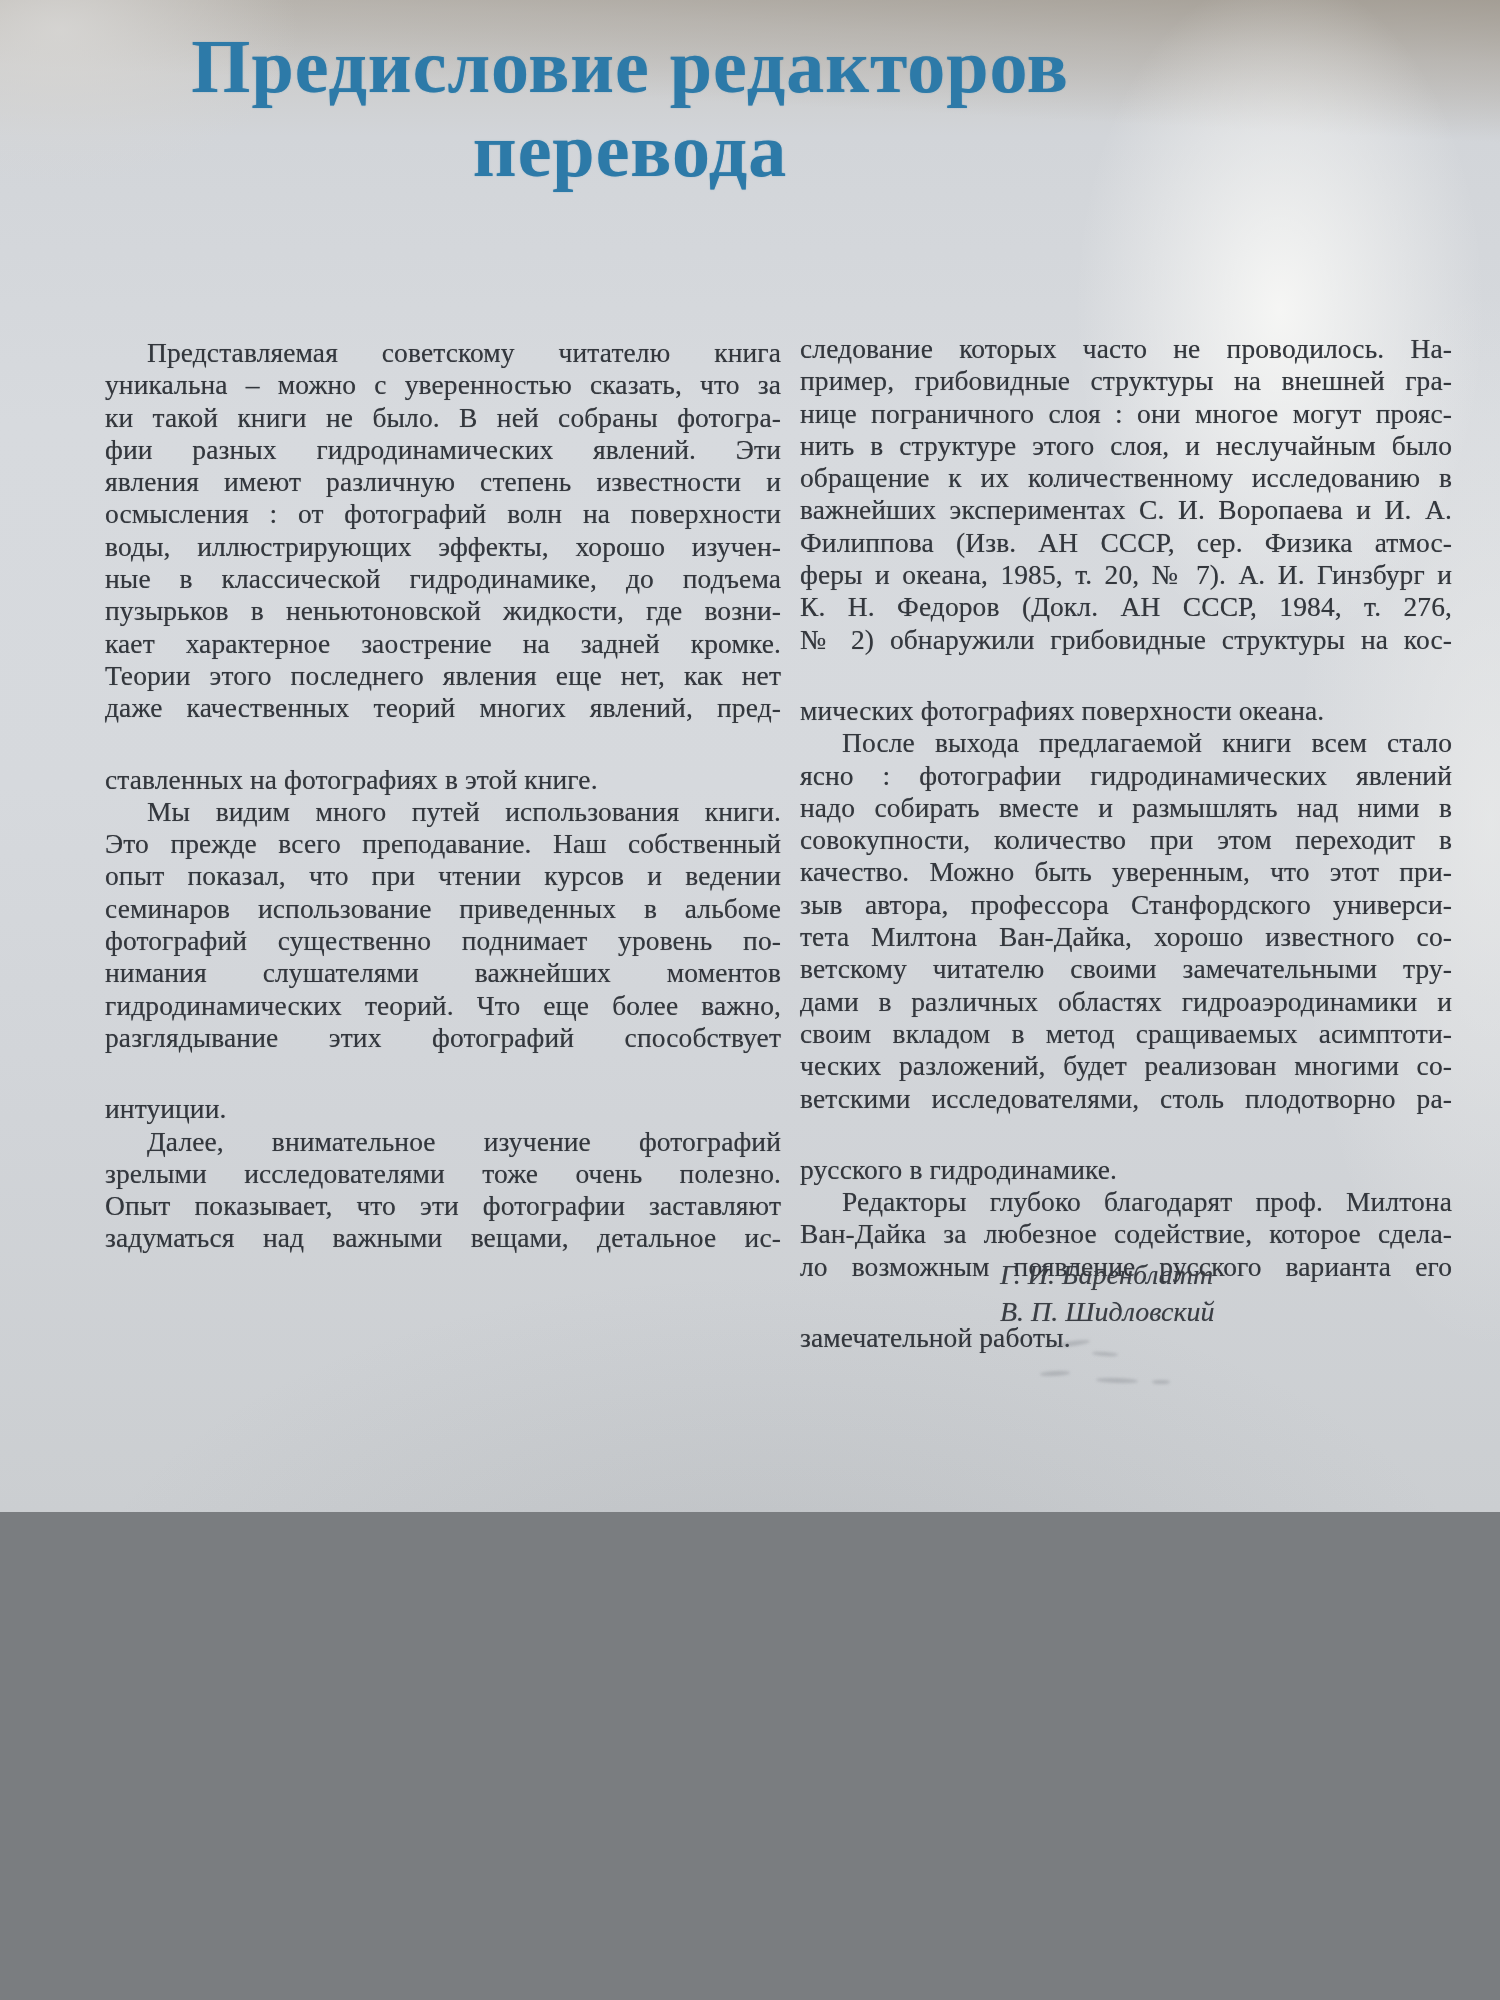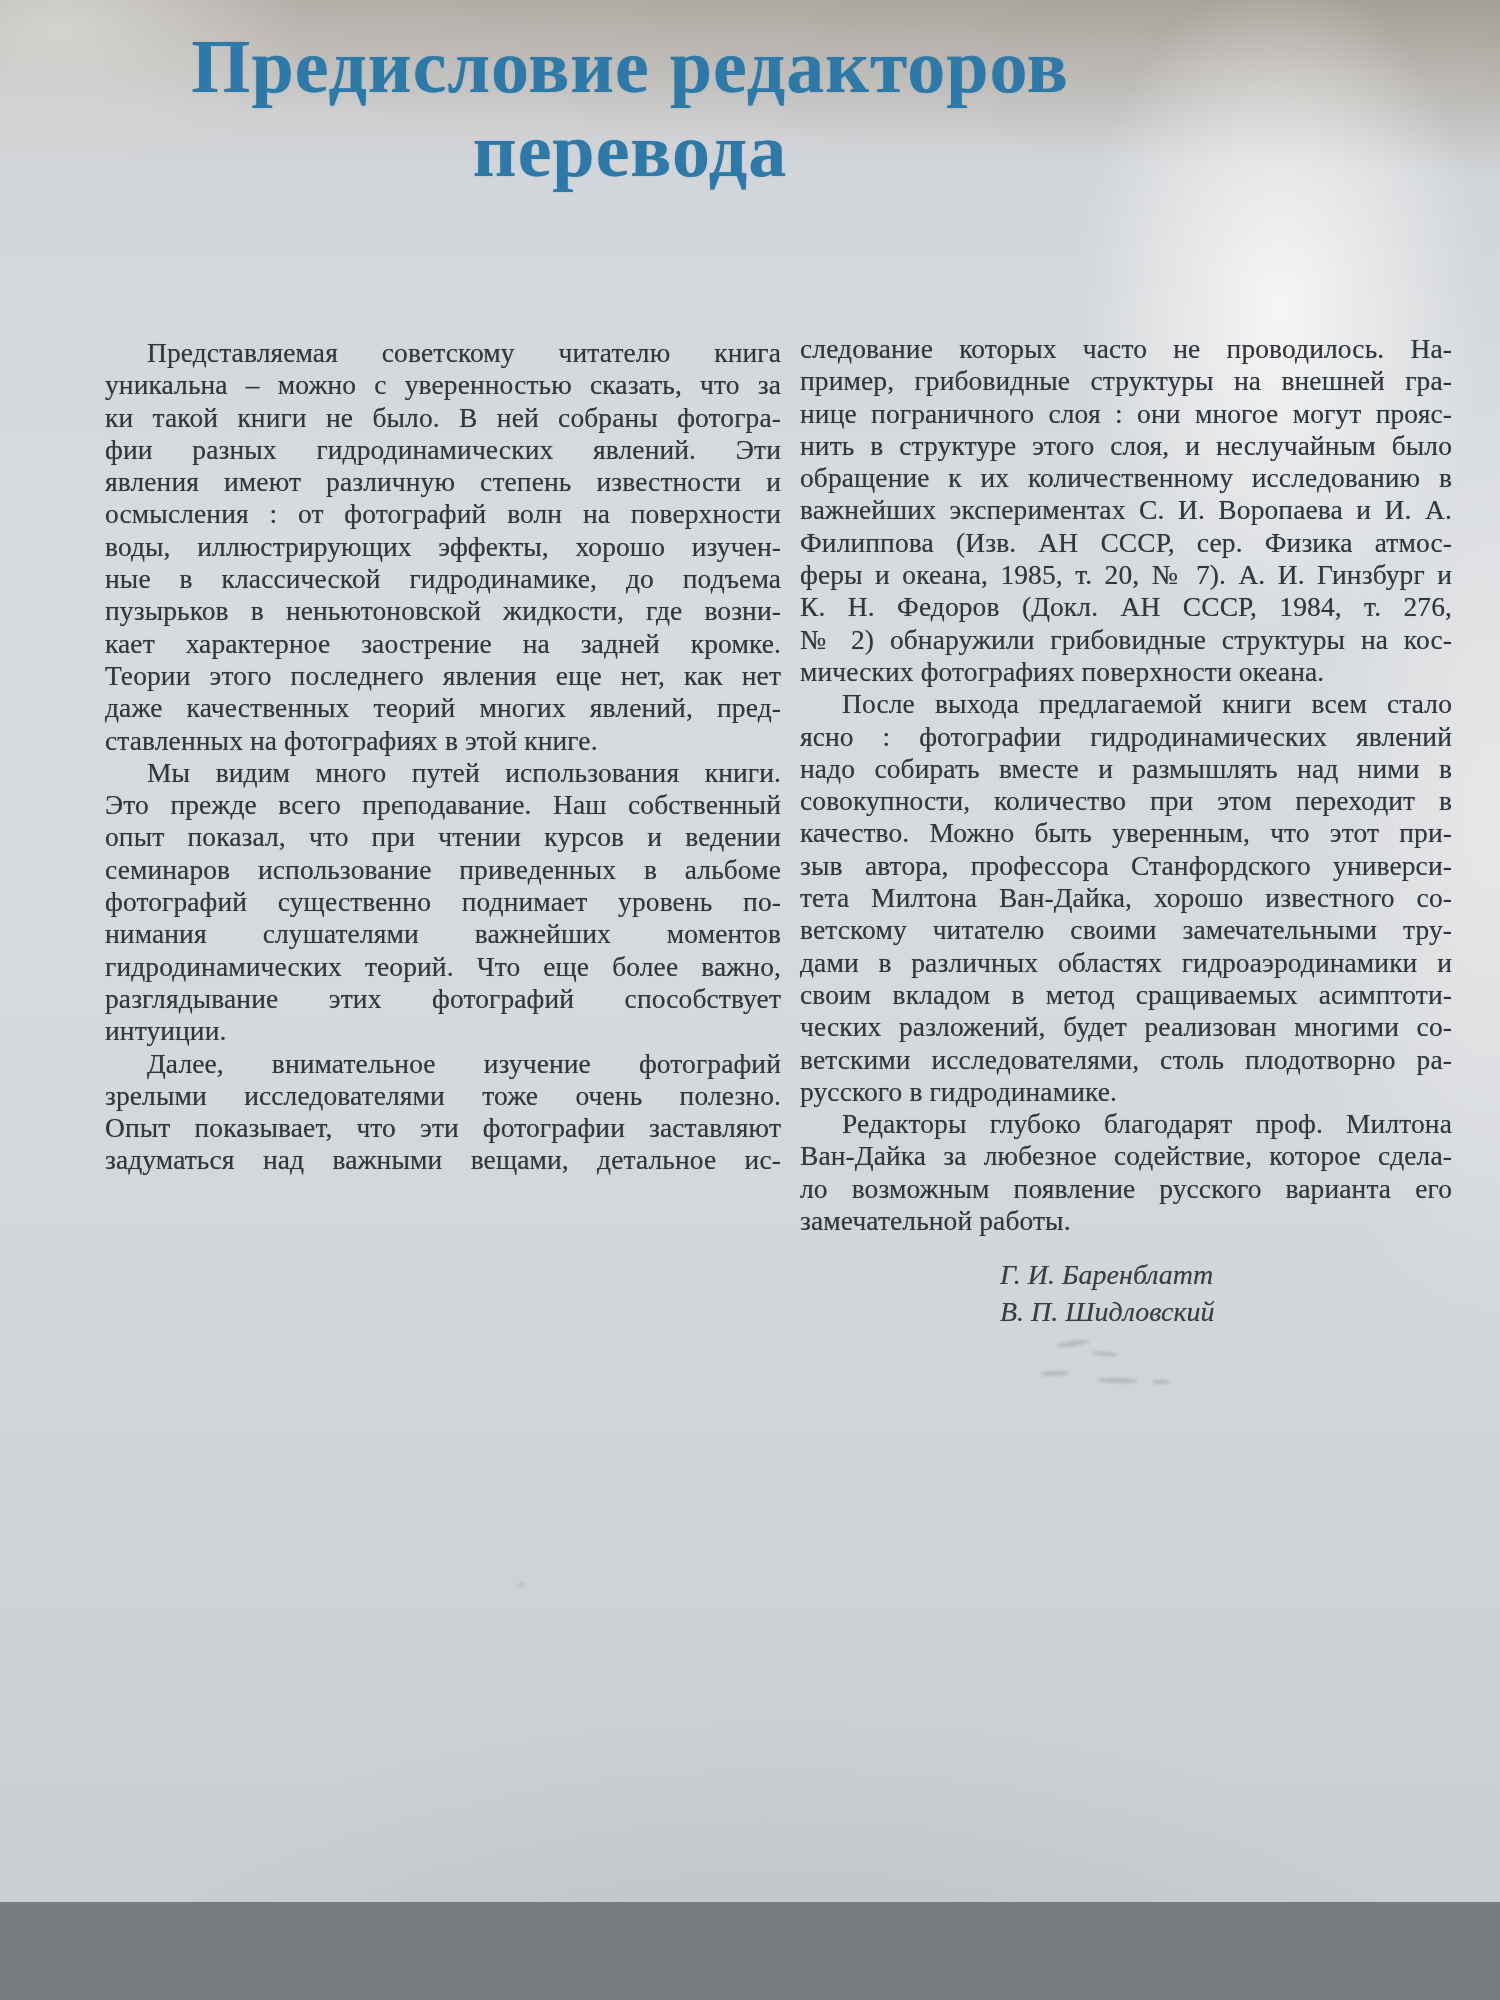--- a/index.html
+++ b/index.html
@@ -1,20 +1,20 @@
 <!DOCTYPE html>
 <html><head>
 <meta charset="utf-8">
 <style>
   html, body { margin: 0; padding: 0; background: #7a7d80; }
 
   .photo {
     position: relative;
     width: 1500px;
-    height: 1902px;
+    height: 1512px;
     overflow: hidden;
     font-family: "Liberation Serif", "DejaVu Serif", serif;
     background:
       
       radial-gradient(ellipse 330px 540px at 1280px 310px, rgba(249,249,247,0.90) 0%, rgba(249,249,247,0) 62%),
       
       radial-gradient(ellipse 280px 760px at 1490px 820px, rgba(242,242,240,0.55) 0%, rgba(242,242,240,0) 70%),
       
       radial-gradient(ellipse 340px 220px at 60px 30px, rgba(216,215,213,0.85) 0%, rgba(216,215,213,0) 70%),
       
@@ -44,21 +44,21 @@
     line-height: 32.3px;
     color: #33373d;
     text-shadow: 0 0 0.7px rgba(51,55,61,0.55);
     letter-spacing: 0.1px;
   }
   .col.left  { left: 105px; top: 337px; width: 676px; }
   .col.right { left: 800px; top: 333px; width: 652px; }
 
   .para { margin: 0; }
   .line { text-align: justify; text-align-last: justify; white-space: normal; }
-  .line.end { text-align-last: left; }
+  .line.end { text-align-last: left; margin-top: 39px; }
   .line.indent { text-indent: 42px; }
 
   .signature {
     position: absolute;
     left: 1000px; top: 1256px; width: 462px;
     text-align: left;
     font-style: italic;
     font-size: 28px;
     line-height: 37px;
     color: #3a3e44;

